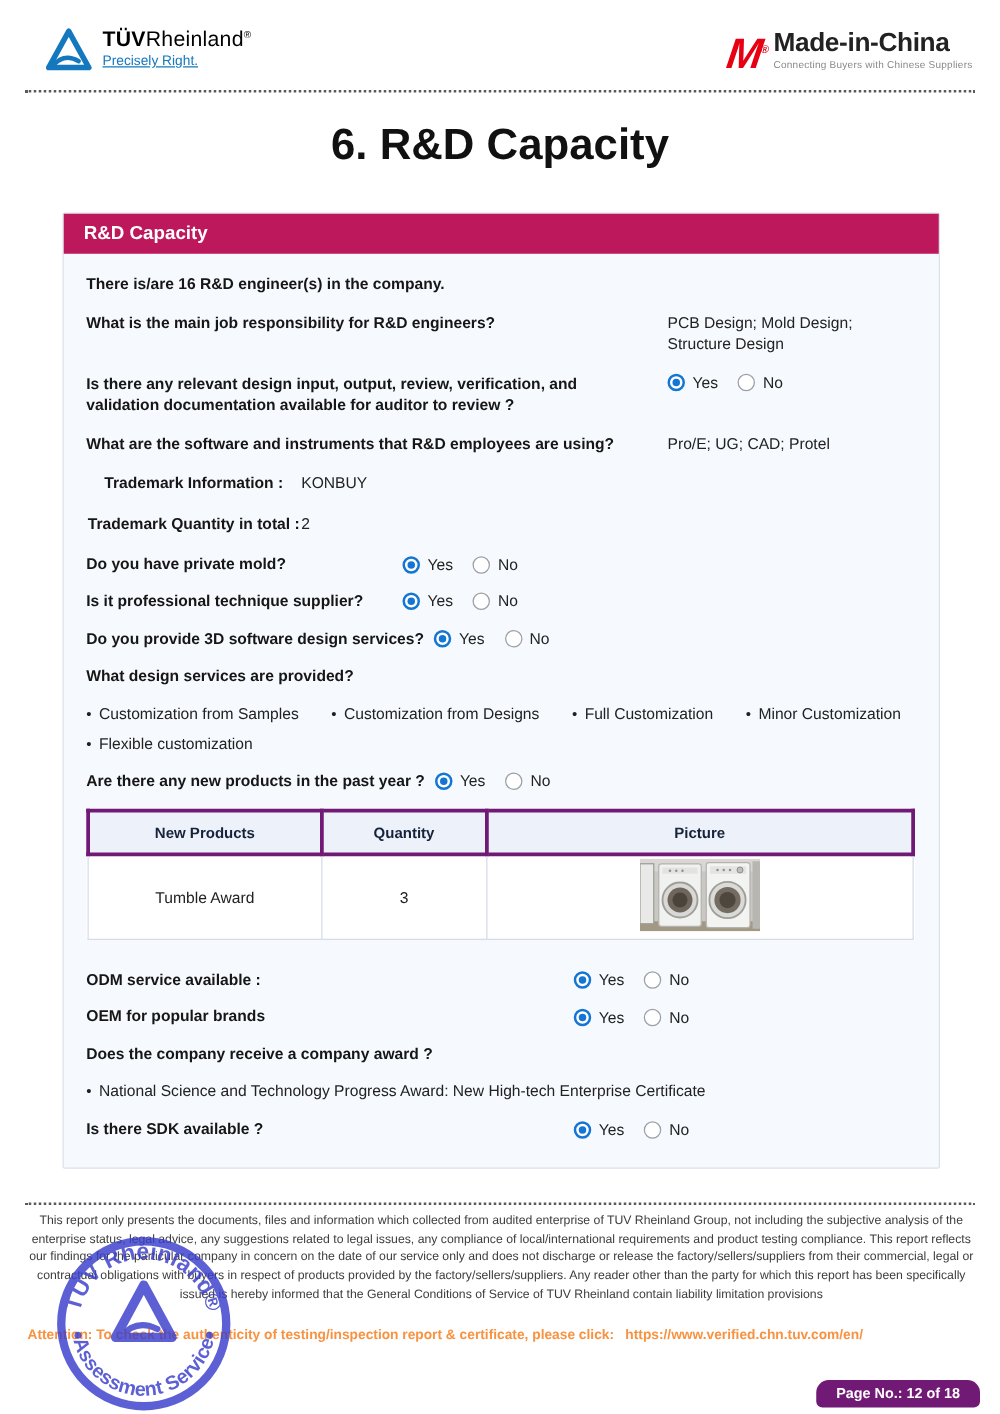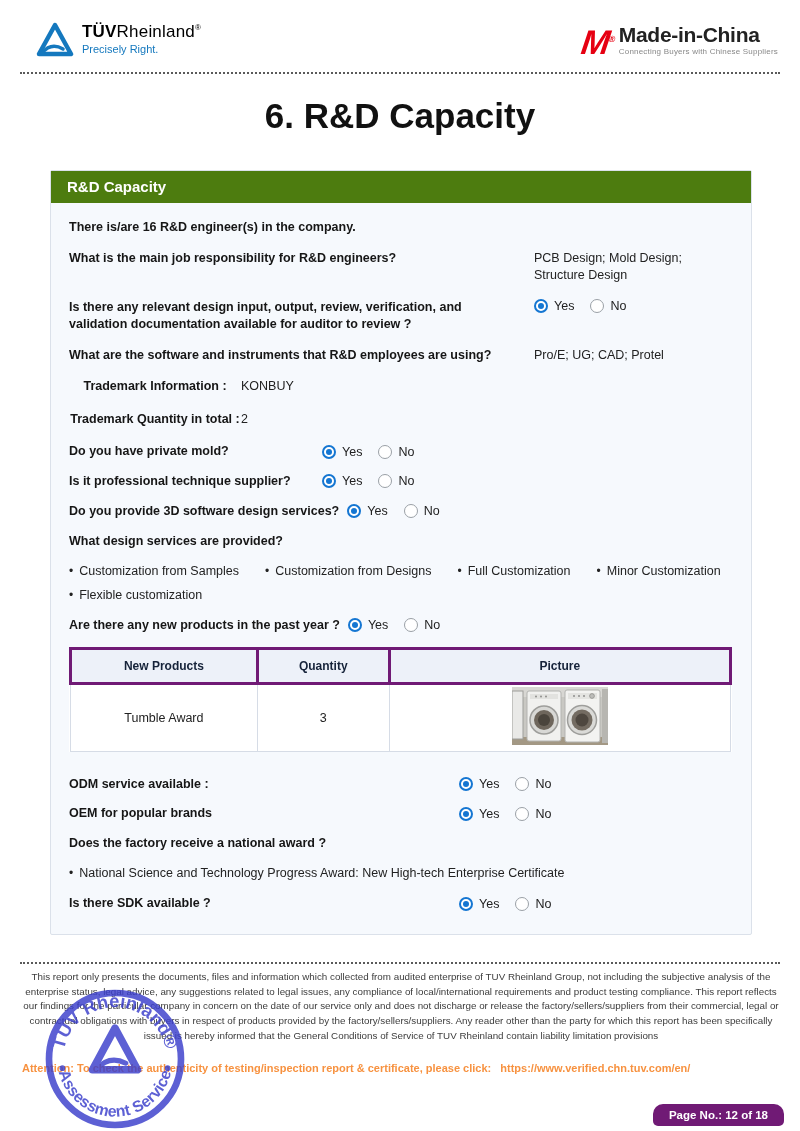--- a/index.html
+++ b/index.html
@@ -6,33 +6,33 @@
   .page{
     position:relative;width:800px;height:1131px;margin:0 auto;background:#ffffff;
     font-family:"Liberation Sans",sans-serif;color:#1a1a1a;overflow:hidden;
   }
   
   .hdr{position:absolute;top:22px;left:0;width:100%;height:46px;}
   .tuv-logo{position:absolute;left:36px;top:0;display:flex;align-items:flex-start;gap:8px;}
   .tuv-text .brand{font-size:17px;letter-spacing:.2px;color:#000;}
   .tuv-text .brand b{font-weight:700;}
   .tuv-text .brand sup{font-size:8px;}
-  .tuv-text .tag{font-size:11px;color:#1478be;margin-top:1px;}
+  .tuv-text .tag{font-size:11px;color:#1478be;margin-top:1px;text-decoration:underline;}
   .mic-logo{position:absolute;right:22px;top:2px;display:flex;align-items:flex-start;gap:6px;}
   .mic-m{font-size:34px;line-height:30px;font-weight:700;font-style:italic;color:#e60012;transform:skewX(-8deg);letter-spacing:-2px;}
   .mic-m sup{font-size:9px;font-style:normal;}
   .mic-name{font-size:21px;font-weight:700;color:#222;line-height:22px;letter-spacing:-.3px;}
   .mic-tag{font-size:8px;color:#888;margin-top:1px;letter-spacing:.2px;}
   .rule-dotted{position:absolute;left:20px;right:20px;border-top:2px dotted #5a5a5a;height:0;}
   .rule-top{top:72px;}
   
   .page-title{position:absolute;top:96px;left:0;width:100%;text-align:center;font-size:35px;font-weight:700;color:#111;margin:0;}
   
   .panel{position:absolute;left:50px;top:170px;width:700px;background:#f6f9fd;border:1px solid #dbe1ea;border-radius:2px;}
-  .panel-hd{background:#4d7c0f;color:#fff;font-size:15px;font-weight:600;padding:6px 16px;height:20px;line-height:20px;}
+  .panel-hd{background:#be185d;color:#fff;font-size:15px;font-weight:600;padding:6px 16px;height:20px;line-height:20px;}
   .panel-bd{padding:16px 18px 18px 18px;font-size:12.5px;}
   .row{margin-bottom:14px;}
   .q{font-weight:700;color:#161616;line-height:1.35;}
   .ans{font-weight:400;color:#222;line-height:1.4;}
   .qa2{display:flex;margin-bottom:14px;}
   .qa2 .q{flex:none;width:465px;padding-right:14px;box-sizing:border-box;}
   .qa2 .a{flex:1;}
   .lbl-row{display:flex;margin-bottom:15px;}
   .lbl-row .q{flex:none;width:172px;text-align:center;}
   .mid-row{display:flex;align-items:center;margin-bottom:13px;}
@@ -234,21 +234,21 @@
       <div class="mid-row wide-row">
         <div class="q">OEM for popular brands</div>
         <span class="rgroup">
           <span class="radio on"></span>
             <span class="rlabel">Yes</span>
           <span class="radio off"></span>
             <span class="rlabel">No</span>
         </span>
       </div>
 
-      <div class="row q">Does the factory receive a national award ?</div>
+      <div class="row q">Does the company receive a company award ?</div>
       <div class="bullets">
         <span class="bullet">National Science and Technology Progress Award: New High-tech Enterprise Certificate</span>
       </div>
 
       <div class="mid-row wide-row" style="margin-bottom:4px;">
         <div class="q">Is there SDK available ?</div>
         <span class="rgroup">
           <span class="radio on"></span>
             <span class="rlabel">Yes</span>
           <span class="radio off"></span>

